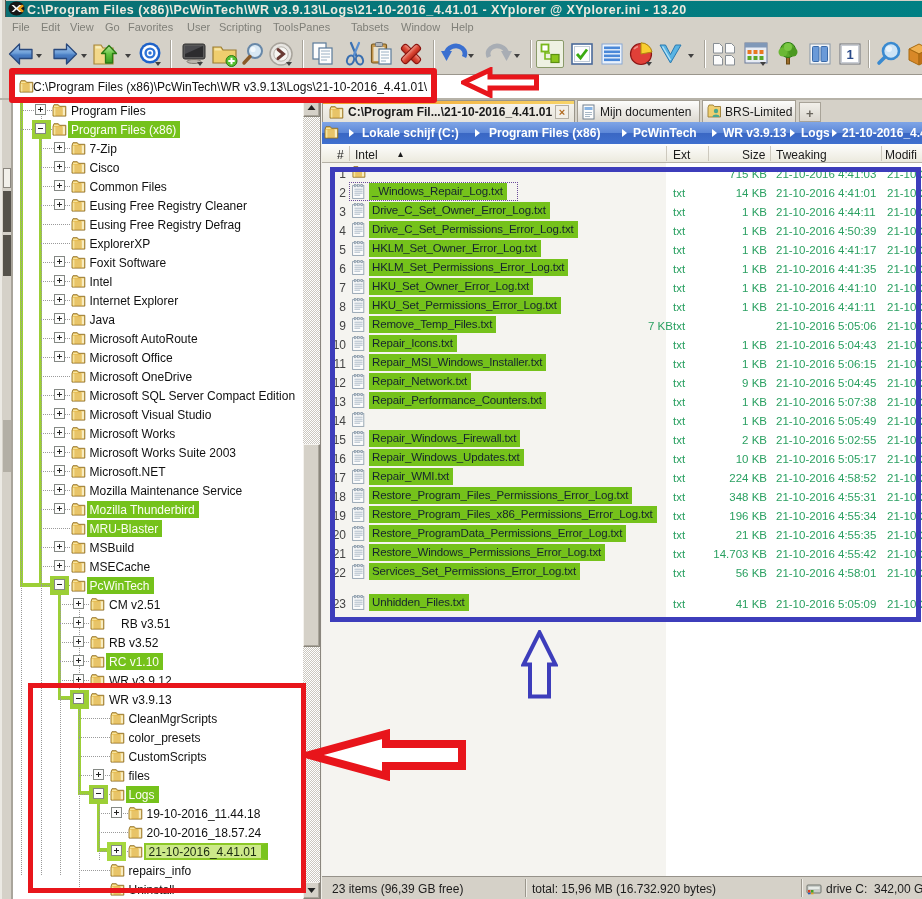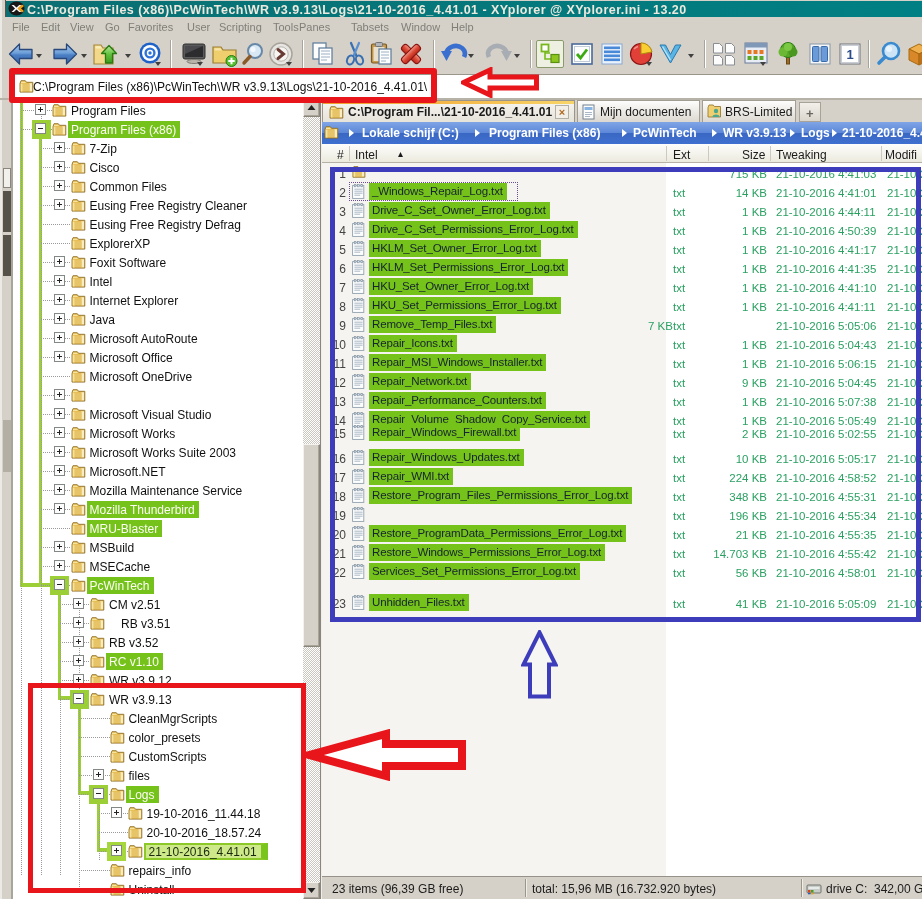--- a/index.html
+++ b/index.html
@@ -501,20 +501,21 @@
       <b></b>
       <i></i>
     </div>
 <div class="abs" style="left:57.5px;top:288px"><svg width="15" height="15" viewBox="0 0 15 14">
         <path d="M1 4 L1 12.6 L13.8 12.6 L13.8 2.8 L7.6 2.8 L6.3 1.2 L2 1.2 Z" fill="#e7bd55" stroke="#8e6f28" stroke-width="0.9"></path>
         <path d="M2 2.2 L5.9 2.2 L7 3.6 L2 3.6 Z" fill="#f6e49e"></path>
         <rect x="10.4" y="3.8" width="2.6" height="8" fill="#f8edc2"></rect>
         <rect x="1.8" y="4.6" width="8.8" height="7.2" fill="#e8c468"></rect>
         <rect x="1.8" y="4.2" width="1.6" height="7.8" fill="#f6e49e"></rect>
       </svg></div>
+<div class="trow tx" style="left:76.5px;top:286px;padding-top:4px">Microsoft SQL Server Compact Edition</div>
 <div class="doth" style="left:28.0px;top:314px;width:29.5px"></div>
 <div class="ebox p" style="left:40.5px;top:308px">
       <b></b>
       <i></i>
     </div>
 <div class="abs" style="left:57.5px;top:307px"><svg width="15" height="15" viewBox="0 0 15 14">
         <path d="M1 4 L1 12.6 L13.8 12.6 L13.8 2.8 L7.6 2.8 L6.3 1.2 L2 1.2 Z" fill="#e7bd55" stroke="#8e6f28" stroke-width="0.9"></path>
         <path d="M2 2.2 L5.9 2.2 L7 3.6 L2 3.6 Z" fill="#f6e49e"></path>
         <rect x="10.4" y="3.8" width="2.6" height="8" fill="#f8edc2"></rect>
         <rect x="1.8" y="4.6" width="8.8" height="7.2" fill="#e8c468"></rect>
@@ -1165,27 +1166,26 @@
           <rect x="2.3" y="0.4" width="1.6" height="2.4" fill="#e6ecf2" stroke="#8a9aa8" stroke-width="0.7"></rect>
           <rect x="5.6" y="0.4" width="1.6" height="2.4" fill="#e6ecf2" stroke="#8a9aa8" stroke-width="0.7"></rect>
           <rect x="8.9" y="0.4" width="1.6" height="2.4" fill="#e6ecf2" stroke="#8a9aa8" stroke-width="0.7"></rect>
           <g stroke="#aab8c6" stroke-width="1">
             <line x1="2.4" y1="5.2" x2="10.6" y2="5.2"></line>
             <line x1="2.4" y1="7.2" x2="10.6" y2="7.2"></line>
             <line x1="2.4" y1="9.2" x2="10.6" y2="9.2"></line>
             <line x1="2.4" y1="11.2" x2="8.2" y2="11.2"></line>
           </g>
         </svg></div>
-<div class="fbar tx" style="">Repair_Volume_Shadow_Copy_Service.txt</div>
 <div class="grn" style="left:351px">txt</div>
 <div class="grn" style="left:345px;width:100px;text-align:right">1 KB</div>
 <div class="grn" style="left:454px">21-10-2016 5:05:49</div>
 <div class="grn" style="left:565px">21-10-2016 5:05:49</div>
 </div>
-<div class="frow" style="top:260px">
+<div class="frow" style="top:266px">
 <div class="num">15</div>
 <div style="position:absolute;left:30px;top:2px"><svg width="13" height="15" viewBox="0 0 13 15">
           <rect x="0.6" y="1.6" width="11.2" height="12.8" fill="#fdfdfd" stroke="#90a0ae" stroke-width="0.9"></rect>
           <rect x="2.3" y="0.4" width="1.6" height="2.4" fill="#e6ecf2" stroke="#8a9aa8" stroke-width="0.7"></rect>
           <rect x="5.6" y="0.4" width="1.6" height="2.4" fill="#e6ecf2" stroke="#8a9aa8" stroke-width="0.7"></rect>
           <rect x="8.9" y="0.4" width="1.6" height="2.4" fill="#e6ecf2" stroke="#8a9aa8" stroke-width="0.7"></rect>
           <g stroke="#aab8c6" stroke-width="1">
             <line x1="2.4" y1="5.2" x2="10.6" y2="5.2"></line>
             <line x1="2.4" y1="7.2" x2="10.6" y2="7.2"></line>
             <line x1="2.4" y1="9.2" x2="10.6" y2="9.2"></line>
@@ -1265,20 +1265,21 @@
           <rect x="2.3" y="0.4" width="1.6" height="2.4" fill="#e6ecf2" stroke="#8a9aa8" stroke-width="0.7"></rect>
           <rect x="5.6" y="0.4" width="1.6" height="2.4" fill="#e6ecf2" stroke="#8a9aa8" stroke-width="0.7"></rect>
           <rect x="8.9" y="0.4" width="1.6" height="2.4" fill="#e6ecf2" stroke="#8a9aa8" stroke-width="0.7"></rect>
           <g stroke="#aab8c6" stroke-width="1">
             <line x1="2.4" y1="5.2" x2="10.6" y2="5.2"></line>
             <line x1="2.4" y1="7.2" x2="10.6" y2="7.2"></line>
             <line x1="2.4" y1="9.2" x2="10.6" y2="9.2"></line>
             <line x1="2.4" y1="11.2" x2="8.2" y2="11.2"></line>
           </g>
         </svg></div>
+<div class="fbar tx" style="">Restore_Program_Files_x86_Permissions_Error_Log.txt</div>
 <div class="grn" style="left:351px">txt</div>
 <div class="grn" style="left:345px;width:100px;text-align:right">196 KB</div>
 <div class="grn" style="left:454px">21-10-2016 4:55:34</div>
 <div class="grn" style="left:565px">21-10-2016 4:55:34</div>
 </div>
 <div class="frow" style="top:361px">
 <div class="num">20</div>
 <div style="position:absolute;left:30px;top:2px"><svg width="13" height="15" viewBox="0 0 13 15">
           <rect x="0.6" y="1.6" width="11.2" height="12.8" fill="#fdfdfd" stroke="#90a0ae" stroke-width="0.9"></rect>
           <rect x="2.3" y="0.4" width="1.6" height="2.4" fill="#e6ecf2" stroke="#8a9aa8" stroke-width="0.7"></rect>

